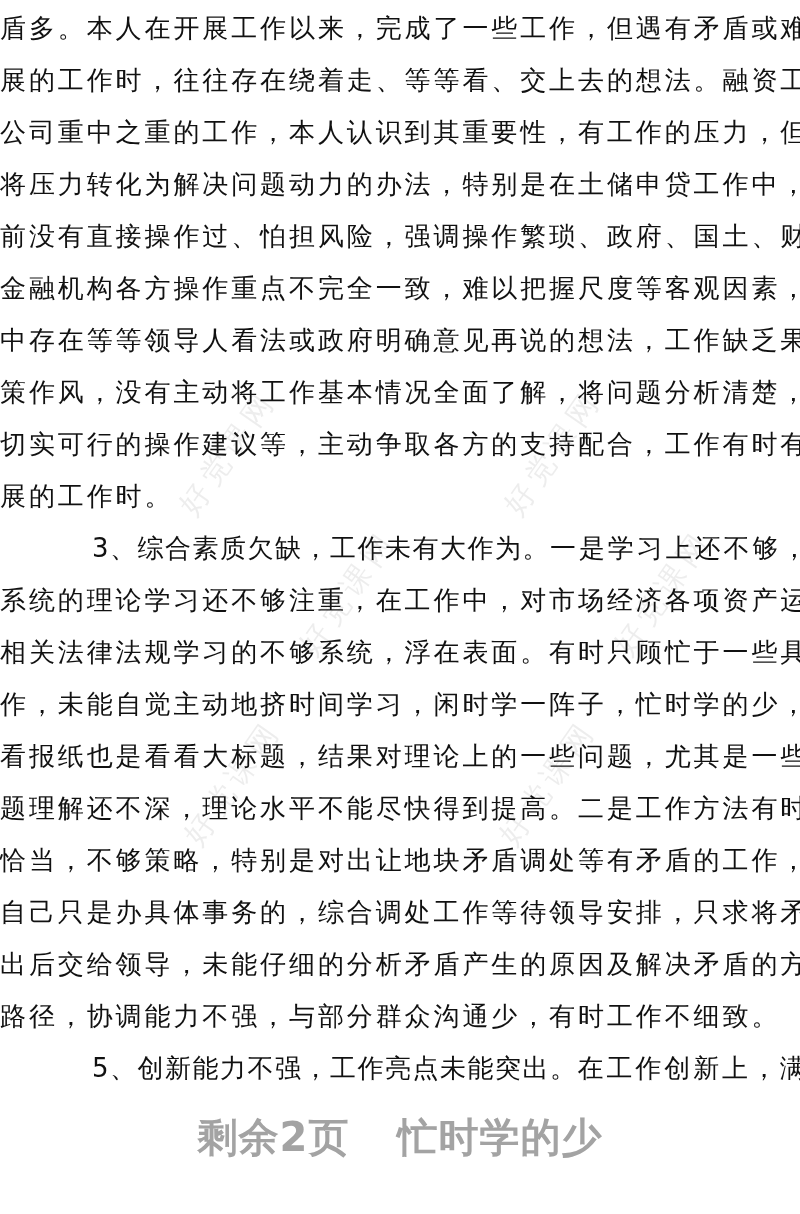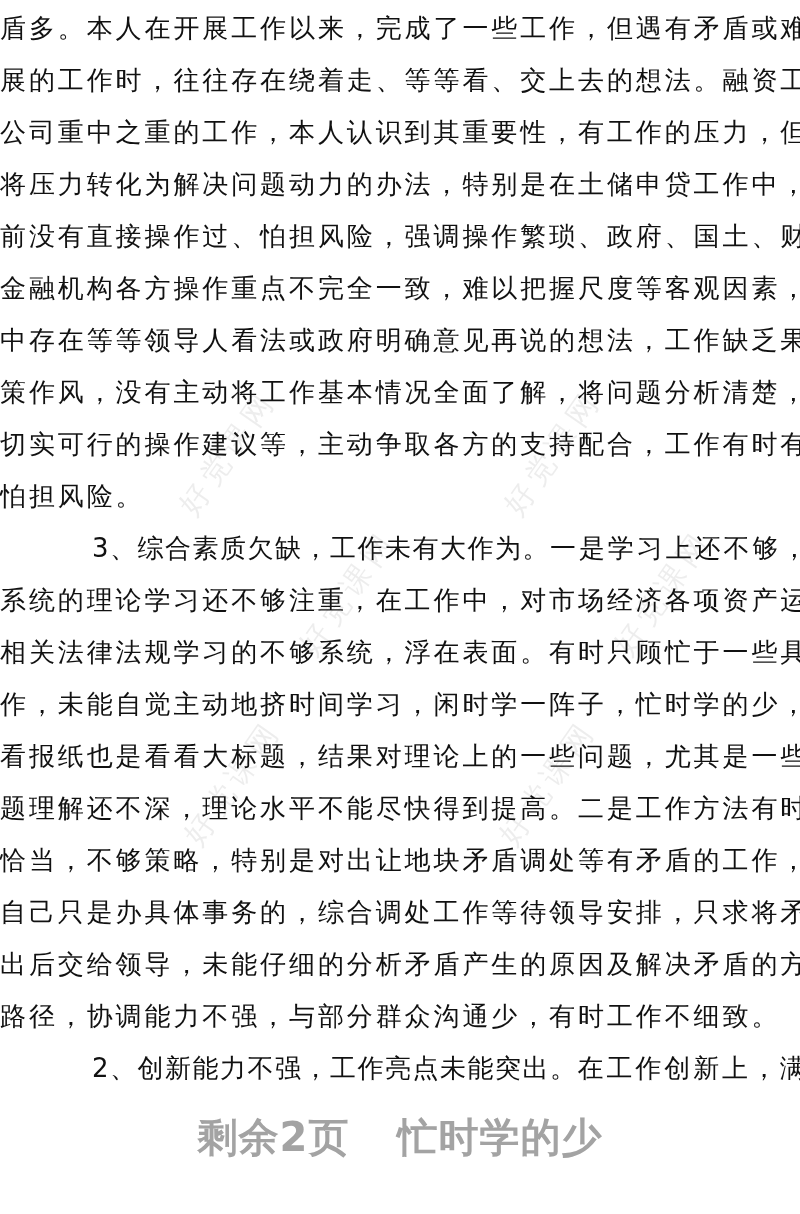--- a/index.html
+++ b/index.html
@@ -58,29 +58,29 @@
   <div id="lines">
       <div class="line" style="top: 28px;"><span>盾多。本人在开展工作以来，完成了一些工作，但遇有矛盾或难以开</span></div>
       <div class="line" style="top: 80px;"><span>展的工作时，往往存在绕着走、等等看、交上去的想法。融资工作是</span></div>
       <div class="line" style="top: 132px;"><span>公司重中之重的工作，本人认识到其重要性，有工作的压力，但缺少</span></div>
       <div class="line" style="top: 184px;"><span>将压力转化为解决问题动力的办法，特别是在土储申贷工作中，因以</span></div>
       <div class="line" style="top: 236px;"><span>前没有直接操作过、怕担风险，强调操作繁琐、政府、国土、财政、</span></div>
       <div class="line" style="top: 288px;"><span>金融机构各方操作重点不完全一致，难以把握尺度等客观因素，工作</span></div>
       <div class="line" style="top: 340px;"><span>中存在等等领导人看法或政府明确意见再说的想法，工作缺乏果断决</span></div>
       <div class="line" style="top: 392px;"><span>策作风，没有主动将工作基本情况全面了解，将问题分析清楚，制定</span></div>
       <div class="line" style="top: 444px;"><span>切实可行的操作建议等，主动争取各方的支持配合，工作有时有被动</span></div>
-      <div class="line" style="top: 496px;"><span>怕担风险。</span></div>
+      <div class="line" style="top: 496px;"><span>展的工作时。</span></div>
       <div class="line indent" style="top: 548px;"><span class="bold">3、综合素质欠缺，工作未有大作为。</span><span>一是学习上还不够，特别是</span></div>
       <div class="line" style="top: 600px;"><span>系统的理论学习还不够注重，在工作中，对市场经济各项资产运营的</span></div>
       <div class="line" style="top: 652px;"><span>相关法律法规学习的不够系统，浮在表面。有时只顾忙于一些具体工</span></div>
       <div class="line" style="top: 704px;"><span>作，未能自觉主动地挤时间学习，闲时学一阵子，忙时学的少，有时</span></div>
       <div class="line" style="top: 756px;"><span>看报纸也是看看大标题，结果对理论上的一些问题，尤其是一些新问</span></div>
       <div class="line" style="top: 808px;"><span>题理解还不深，理论水平不能尽快得到提高。二是工作方法有时不够</span></div>
       <div class="line" style="top: 860px;"><span>恰当，不够策略，特别是对出让地块矛盾调处等有矛盾的工作，认为</span></div>
       <div class="line" style="top: 912px;"><span>自己只是办具体事务的，综合调处工作等待领导安排，只求将矛盾排</span></div>
       <div class="line" style="top: 964px;"><span>出后交给领导，未能仔细的分析矛盾产生的原因及解决矛盾的方案和</span></div>
       <div class="line" style="top: 1016px; text-align: right;"><span>路径，协调能力不强，与部分群众沟通少，有时工作不细致。</span></div>
-      <div class="line indent" style="top: 1068px;"><span class="bold">2、创新能力不强，工作亮点未能突出。</span><span>在工作创新上，满足于领</span></div>
+      <div class="line indent" style="top: 1068px;"><span class="bold">5、创新能力不强，工作亮点未能突出。</span><span>在工作创新上，满足于领</span></div>
     </div>
   <div class="footer-banner">
     <span>剩余2页</span><span class="gap"></span><span>忙时学的少</span>
   </div>
 </div>
 
 </body></html>

